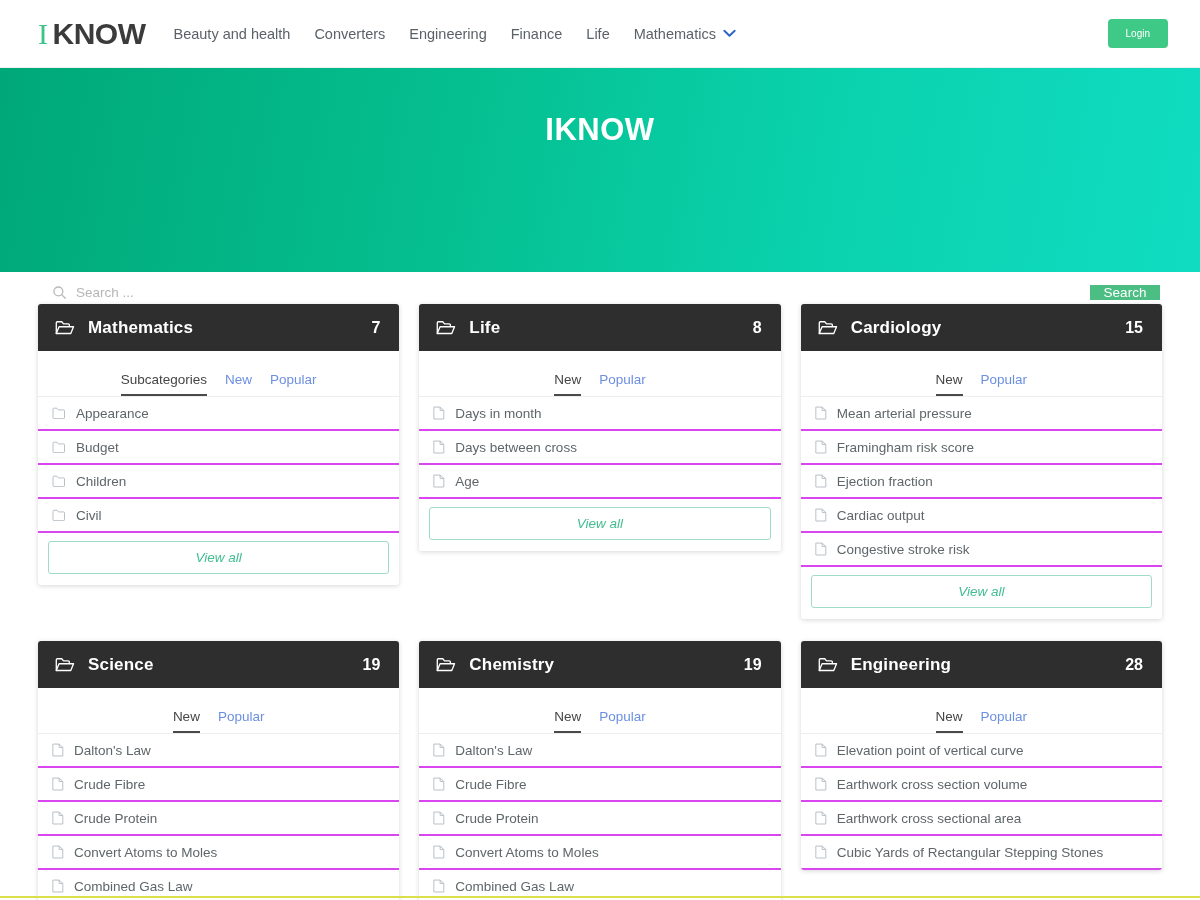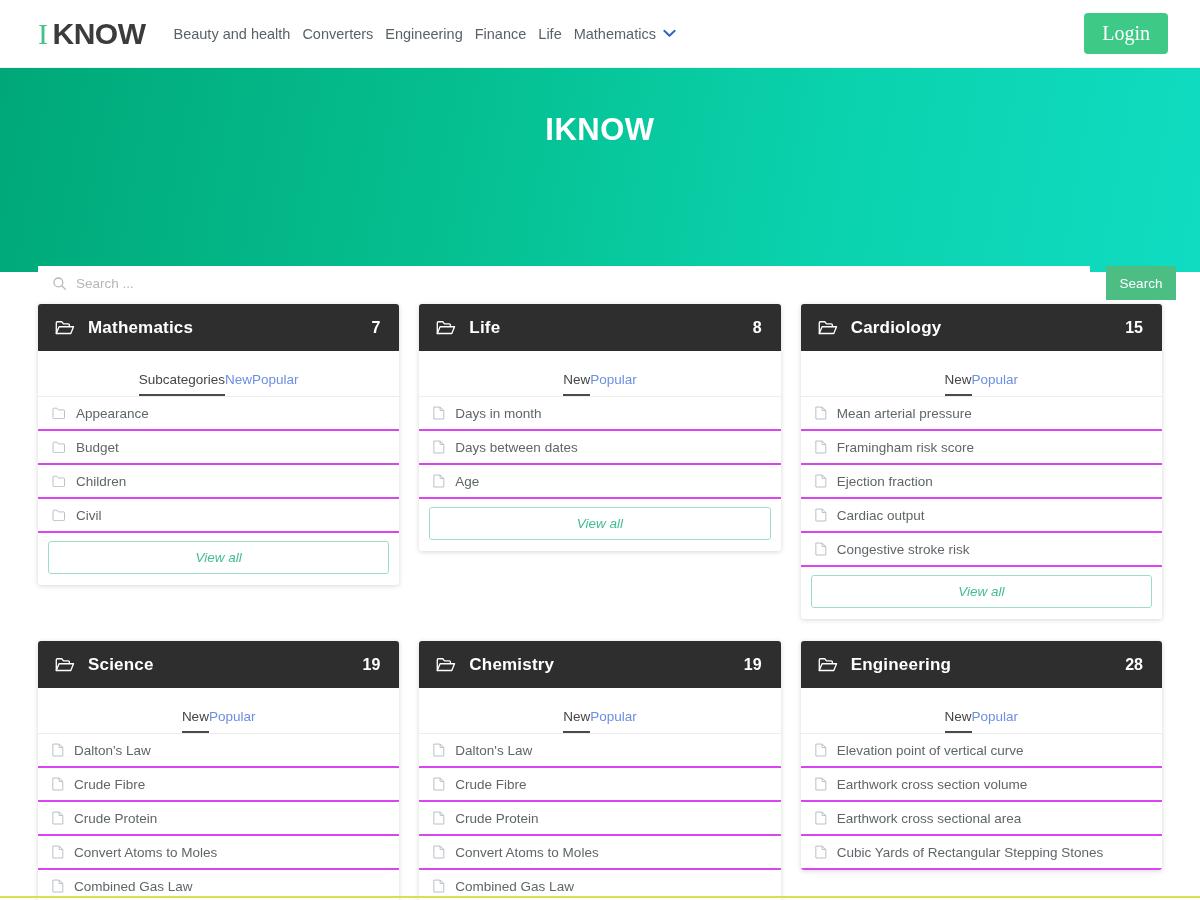--- a/index.html
+++ b/index.html
@@ -46,21 +46,21 @@
   }
   .brand .brand-know {
     font-family: "Liberation Sans", sans-serif;
     font-weight: bold;
     color: #3b3b3b;
   }
 
   .nav-links {
     display: flex;
     align-items: center;
-    gap: 12px;
+    gap: 24px;
     flex: 1;
   }
   .nav-link {
     font-size: 14.5px;
     color: #5a6268;
     text-decoration: none;
     cursor: pointer;
     white-space: nowrap;
   }
   .nav-link.has-caret {
@@ -72,22 +72,22 @@
     display: inline-block;
     line-height: 0;
   }
   .caret svg { display: block; }
 
   .login-btn {
     background: #3fc987;
     color: #ffffff;
     border: none;
     border-radius: 4px;
-    font-size: 20px;
-    font-family: Liberation Serif, serif;
+    font-size: 10px;
+    font-family: Liberation Sans, sans-serif;
     padding: 9px 18px;
     cursor: pointer;
   }
 
   
   .hero {
     height: 204px;
     background: linear-gradient(100deg, #00a878 0%, #05bf90 38%, #0ad2ad 68%, #10dcc2 100%);
     position: relative;
     display: flex;
@@ -97,24 +97,25 @@
   .hero-title {
     color: #ffffff;
     font-size: 31px;
     font-weight: bold;
     letter-spacing: 0.5px;
     margin-top: 44px;
   }
   .search-wrap {
     position: absolute;
     left: 38px;
-    right: 24px;
+    right: 40px;
     top: 198px;
     display: flex;
     height: 34px;
+    align-items: flex-end;
   }
   .search-field {
     flex: 1;
     display: flex;
     align-items: center;
     background: #ffffff;
     padding-left: 14px;
   }
   .search-icon { line-height: 0; margin-right: 9px; }
   .search-icon svg { display: block; }
@@ -174,20 +175,21 @@
     letter-spacing: 0.2px;
   }
   .card-count {
     font-size: 16px;
     font-weight: bold;
   }
 
   .tabs {
     display: flex;
     justify-content: center;
+    gap: 18px;
     padding-top: 21px;
     border-bottom: 1px solid #ededed;
   }
   .tab {
     font-size: 13.5px;
     padding-bottom: 7px;
     cursor: pointer;
     color: #6c8fe0;
     white-space: nowrap;
   }
@@ -355,21 +357,21 @@
         </span>
         <span>Days in month</span>
       </div>
       <div class="item">
         <span class="item-icon">
           <svg width="12" height="14" viewBox="0 0 14 16">
             <path d="M1 1.1h7.3L12.6 5v9.9c0 .1-.1.1-.1.1H1.1c-.1 0-.1 0-.1-.1V1.2c0-.1 0-.1.1-.1z" fill="none" stroke="#b5bcc4" stroke-width="1.1" stroke-linejoin="round"></path>
             <path d="M8.3 1.1V5h4.3" fill="none" stroke="#b5bcc4" stroke-width="1.1" stroke-linejoin="round"></path>
           </svg>
         </span>
-        <span>Days between dates</span>
+        <span>Days between cross</span>
       </div>
       <div class="item">
         <span class="item-icon">
           <svg width="12" height="14" viewBox="0 0 14 16">
             <path d="M1 1.1h7.3L12.6 5v9.9c0 .1-.1.1-.1.1H1.1c-.1 0-.1 0-.1-.1V1.2c0-.1 0-.1.1-.1z" fill="none" stroke="#b5bcc4" stroke-width="1.1" stroke-linejoin="round"></path>
             <path d="M8.3 1.1V5h4.3" fill="none" stroke="#b5bcc4" stroke-width="1.1" stroke-linejoin="round"></path>
           </svg>
         </span>
         <span>Age</span>
       </div>

